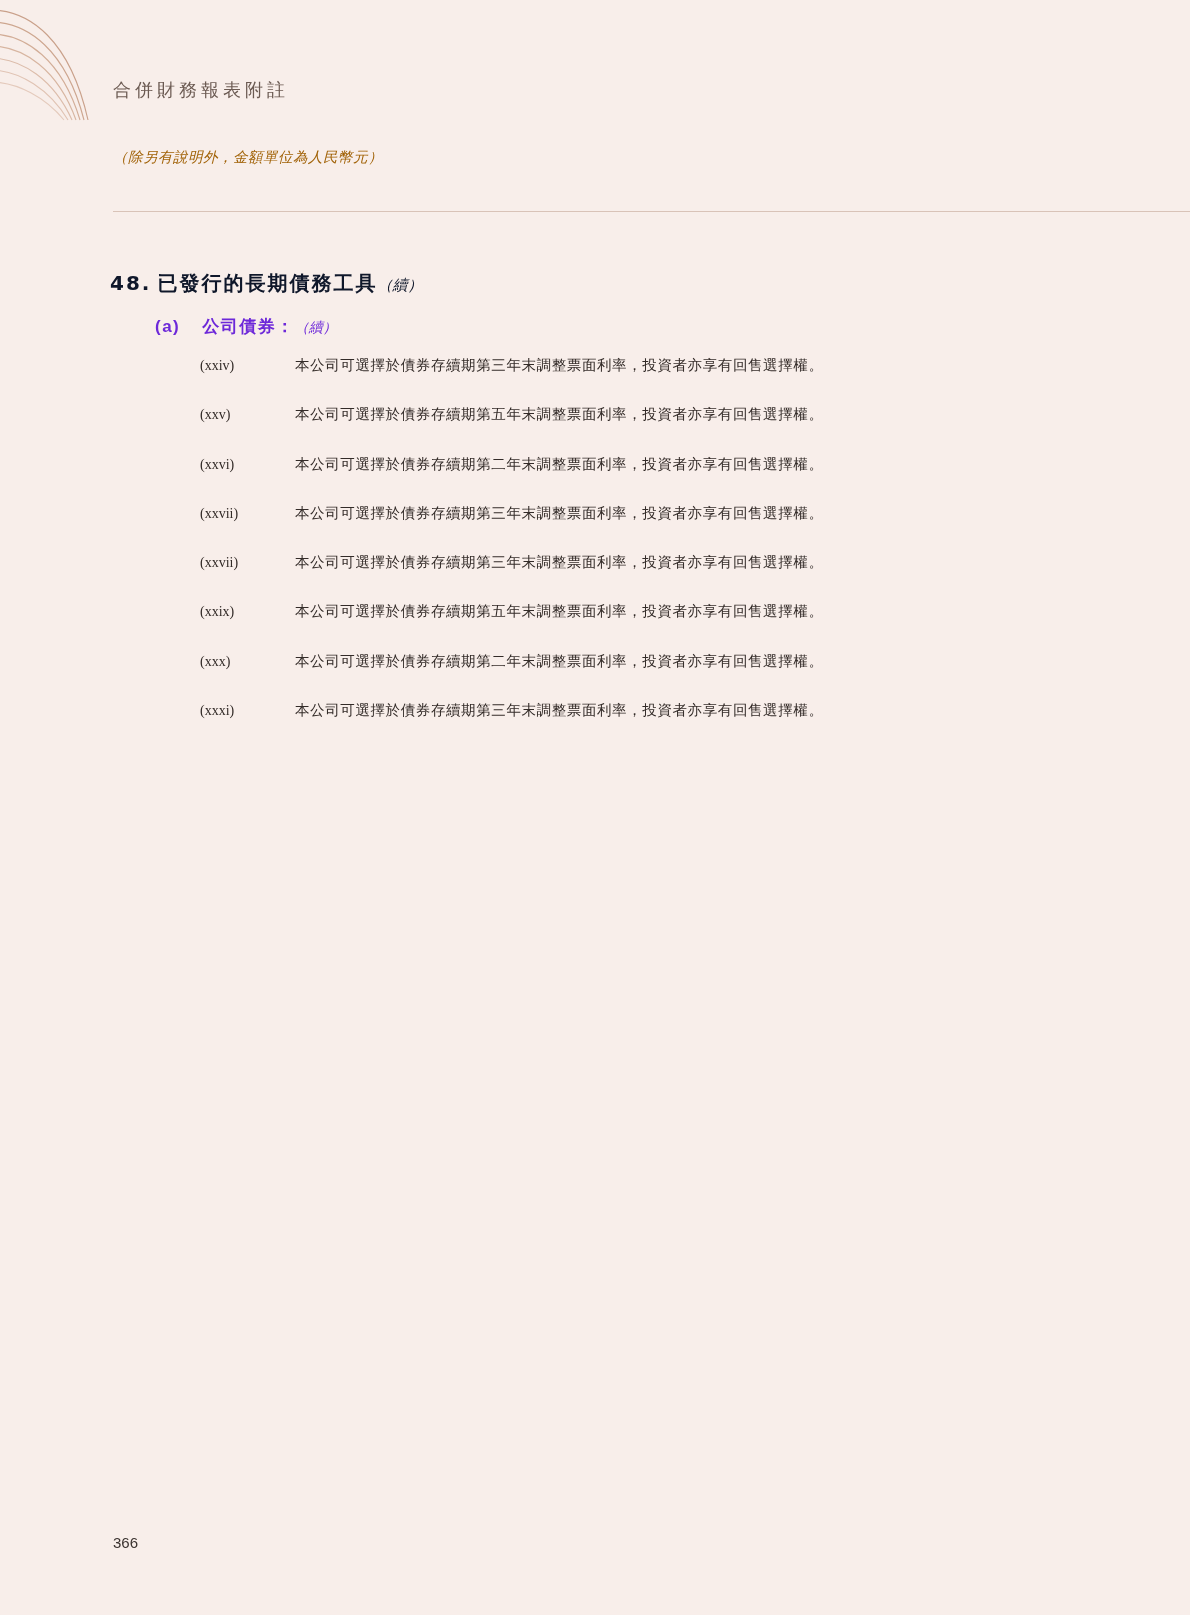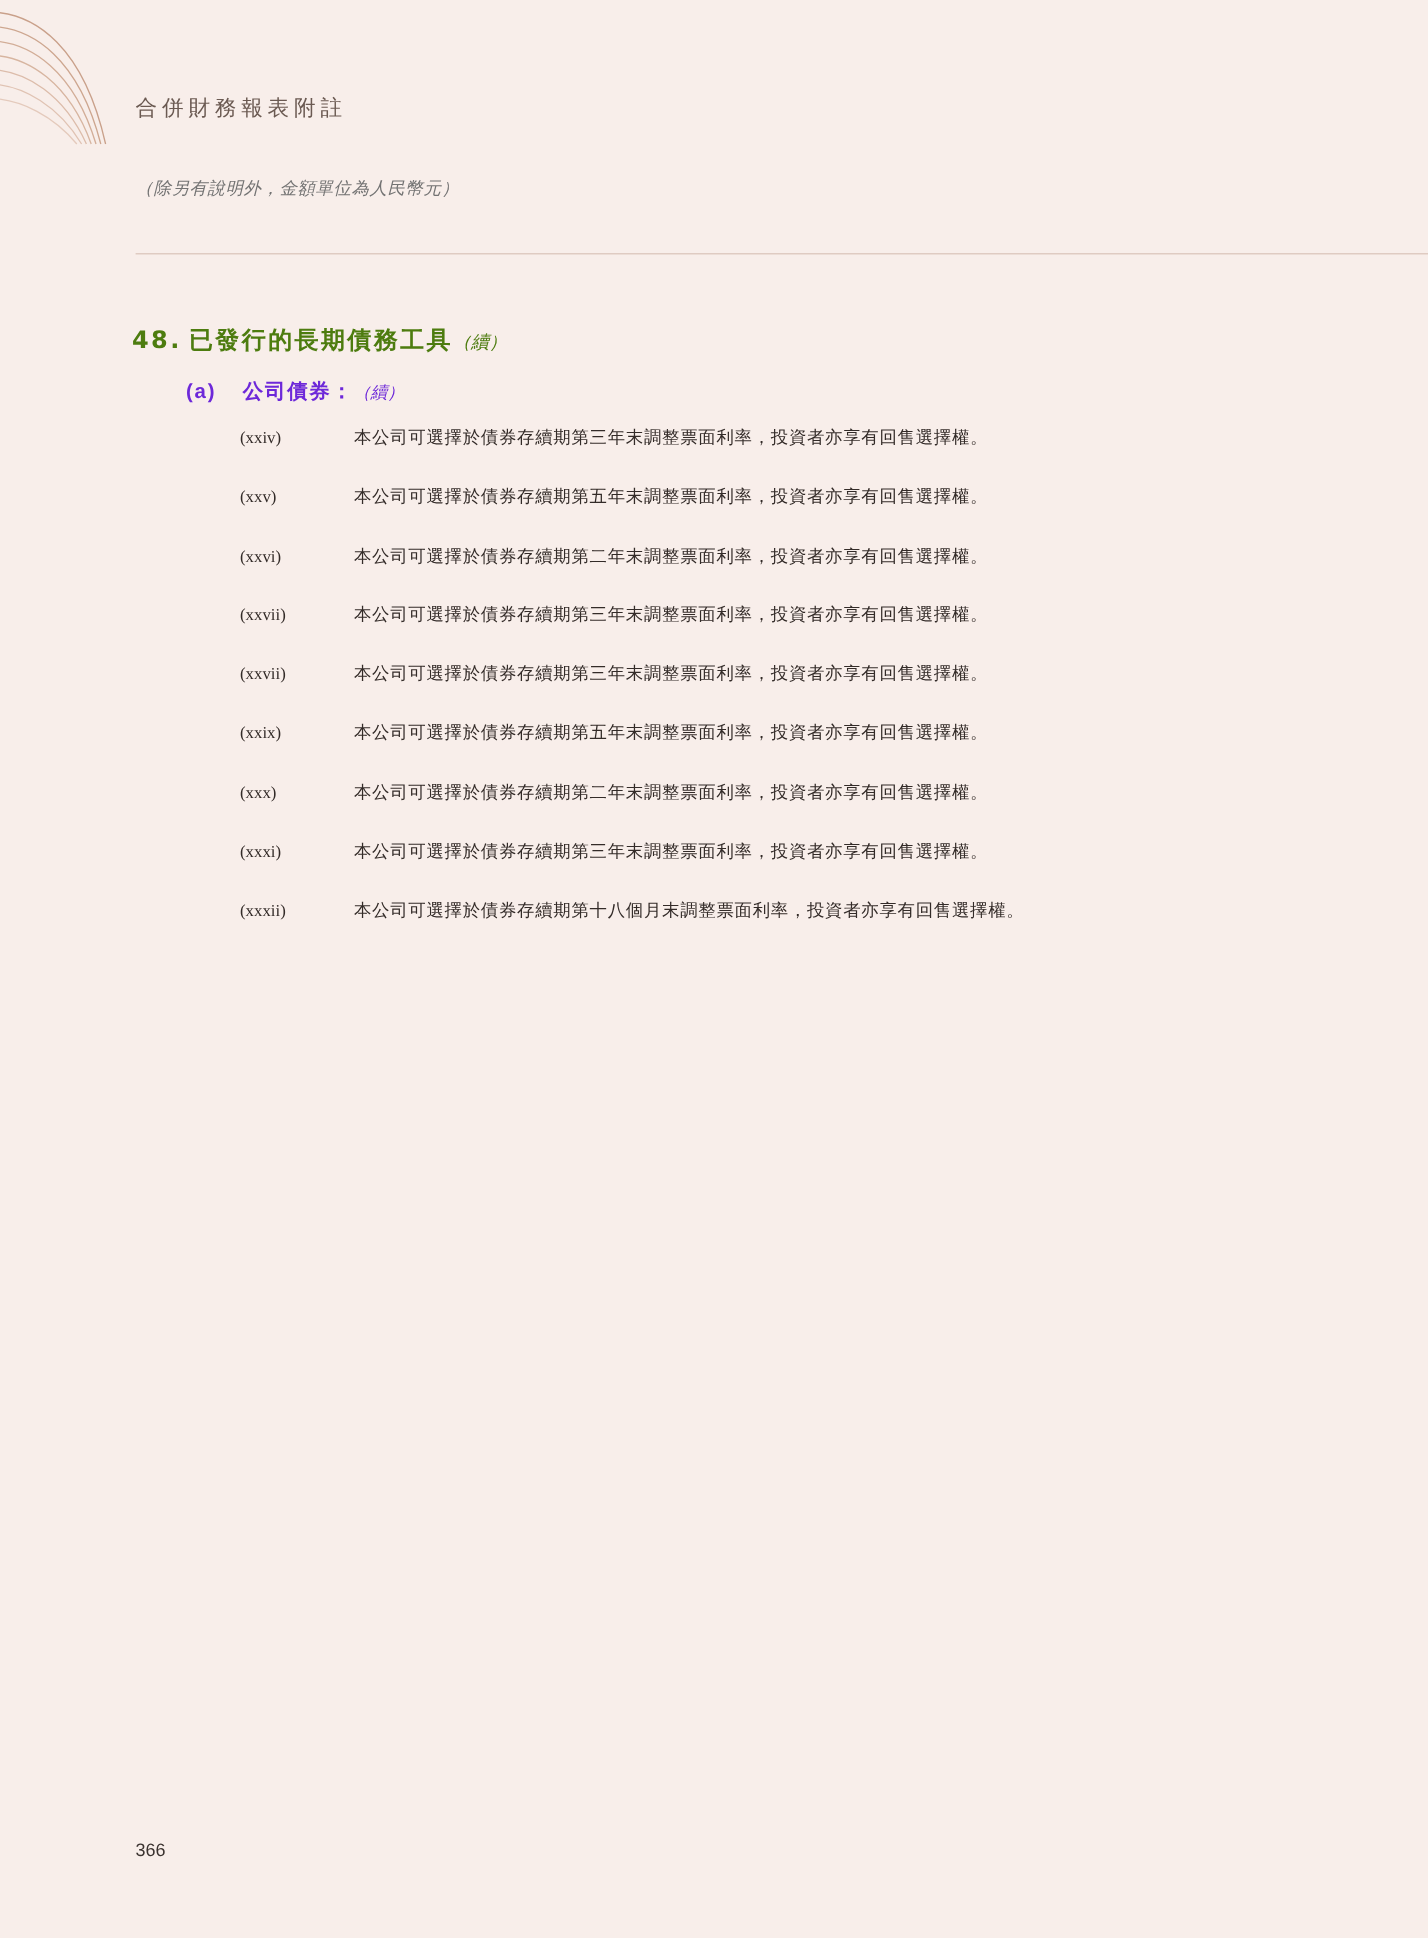--- a/index.html
+++ b/index.html
@@ -53,32 +53,32 @@
     width: 1155px;
     height: 1px;
     background: #d9c3b8;
   }
   .subheader {
     position: absolute;
     top: 148px;
     left: 113px;
     font-size: 14.5px;
     font-style: italic;
-    color: #737373;
+    color: #a16207;
     letter-spacing: 0.5px;
   }
 
   
   .section-heading {
     position: absolute;
     top: 270px;
     left: 110px;
     font-size: 20px;
     font-weight: bold;
-    color: #4d7c0f;
+    color: #0f172a;
     letter-spacing: 2px;
     white-space: nowrap;
   }
   .section-heading .num {
     font-family: "DejaVu Sans", sans-serif;
     margin-right: 6px;
   }
   .section-heading .cont {
     font-size: 15px;
     font-style: italic;
@@ -211,22 +211,18 @@
     <div class="item">
       <div class="item-marker">(xxx)</div>
       <div class="item-text">本公司可選擇於債券存續期第二年末調整票面利率，投資者亦享有回售選擇權。</div>
     </div>
 
     <div class="item">
       <div class="item-marker">(xxxi)</div>
       <div class="item-text">本公司可選擇於債券存續期第三年末調整票面利率，投資者亦享有回售選擇權。</div>
     </div>
 
-    <div class="item">
-      <div class="item-marker">(xxxii)</div>
-      <div class="item-text">本公司可選擇於債券存續期第十八個月末調整票面利率，投資者亦享有回售選擇權。</div>
-    </div>
 
   </div>
 
   <div class="page-number">366</div>
 
 </div>
 
 </body></html>

